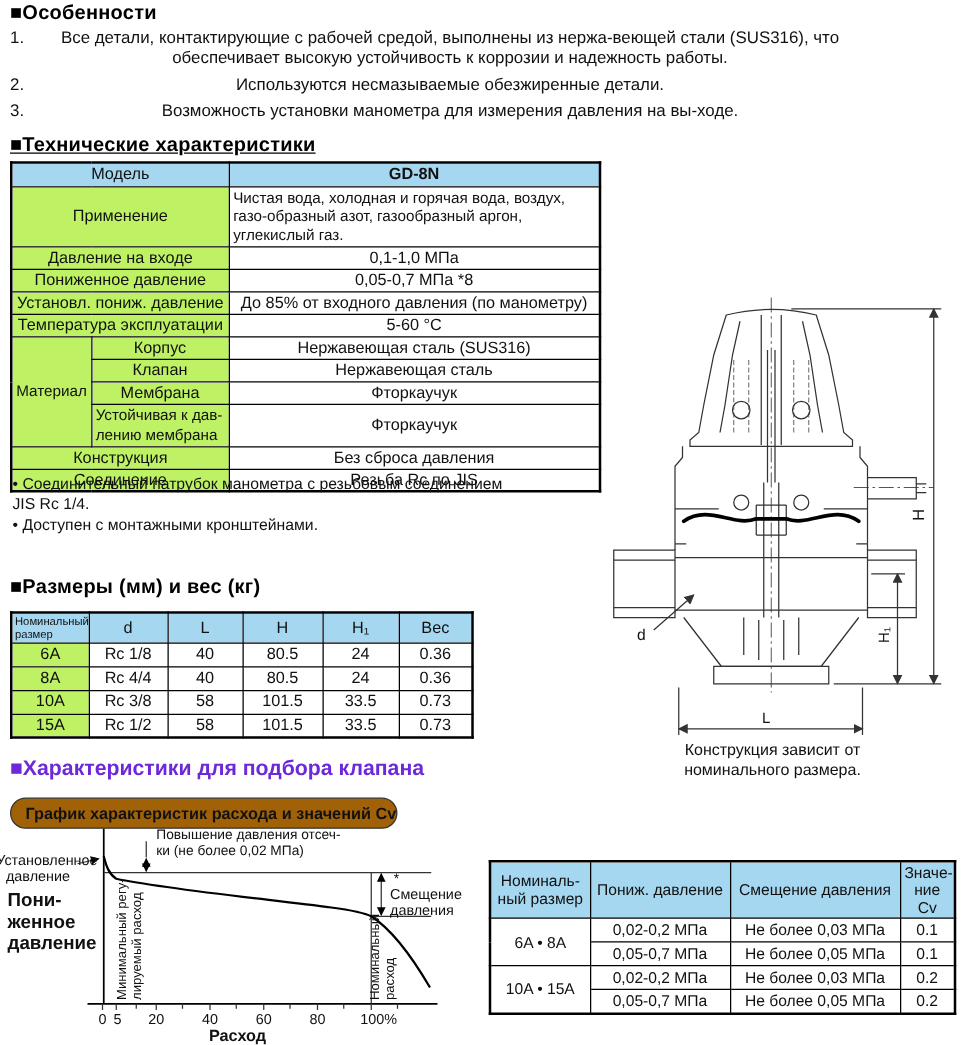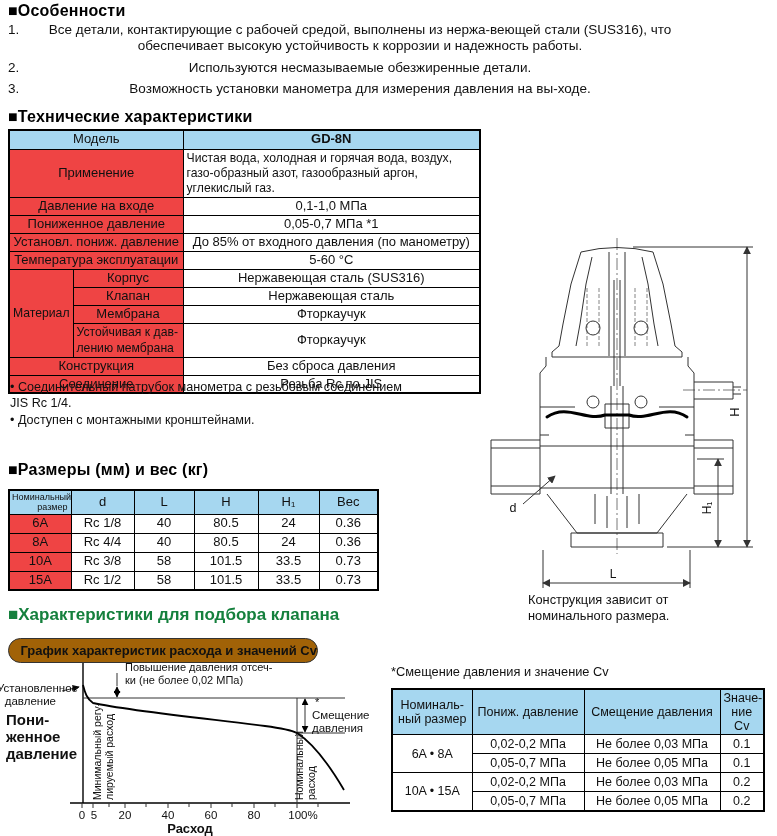--- a/index.html
+++ b/index.html
@@ -1,42 +1,42 @@
 <!DOCTYPE html>
 <html><head>
 <meta charset="utf-8">
 <style>
   html,body{margin:0;padding:0;background:#fff;}
   #page{position:relative;width:777px;height:836px;background:#fff;overflow:hidden;
         font-family:"Liberation Sans","DejaVu Sans",sans-serif;color:#111;}
   .abs{position:absolute;}
   .sec-h{font-size:16px;font-weight:bold;color:#000;letter-spacing:0.2px;}
-  .sec-h-lg{font-size:17px;font-weight:bold;color:#15803d;}
+  .sec-h-lg{font-size:17px;font-weight:bold;color:#6d28d9;}
   
   .feat-row{display:flex;font-size:13.5px;line-height:1.22;margin-bottom:5px;}
   .feat-num{flex:none;width:22px;}
   .feat-text{flex:1;text-align:center;}
   
   table{border-collapse:collapse;table-layout:fixed;border-radius:28px;}
   td,th{border:1px solid #000;font-weight:normal;font-size:13px;text-align:center;
         padding:1px 3px;line-height:1.12;overflow:hidden;}
   .tbl-outer{border:2px solid #000;}
   .hd{background:#a6d7f0;}
-  .lbl{background:#ef4444;}
+  .lbl{background:#bef264;}
   .bold{font-weight:bold;}
   .left{text-align:left;}
   .sm{font-size:12.2px;line-height:1.25;}
-  .tiny-h{font-size:9px;line-height:1.15;text-align:right;padding-left:2px;}
+  .tiny-h{font-size:9px;line-height:1.15;text-align:left;padding-left:2px;}
   .notes{font-size:12.6px;line-height:1.28;}
   .notes div{margin-bottom:1px;}
   
   .bubble{border:1.5px solid #333;border-radius:13px;background:#a16207;
           font-size:13px;font-weight:bold;text-align:right;line-height:23px;height:25px;
           box-sizing:border-box;}
-  .caption{font-size:12.8px;text-align:left;line-height:1.25;}
+  .caption{font-size:12.8px;text-align:center;line-height:1.25;}
   .cv-title{font-size:12.8px;}
   .cv-tbl td,.cv-tbl th{font-size:12.5px;}
   svg text{fill:#111;}
   svg .ln{stroke:#333;stroke-width:1;fill:none;}
   svg .thick{stroke:#000;stroke-width:3;fill:none;stroke-linecap:round;}
   svg .dash{stroke:#555;stroke-width:0.8;fill:none;stroke-dasharray:12 3 2 3;}
   svg .dash2{stroke:#666;stroke-width:0.8;fill:none;stroke-dasharray:4 2;}
   svg .axl{stroke:#000;stroke-width:1.4;fill:none;}
   svg .curve{stroke:#000;stroke-width:1.8;fill:none;}
 </style>
@@ -54,21 +54,21 @@
     <div class="feat-row">
       <span class="feat-num">2.</span>
       <span class="feat-text">Используются несмазываемые обезжиренные детали.</span>
     </div>
     <div class="feat-row">
       <span class="feat-num">3.</span>
       <span class="feat-text">Возможность установки манометра для измерения давления на вы-ходе.</span>
     </div>
   </div>
 
-  <div class="abs sec-h" style="left:8px;top:108px;">■Технические характеристики</div>
+  <div class="abs sec-h" style="left:8px;top:108px;text-decoration:underline;">■Технические характеристики</div>
   <table class="abs tbl-outer" style="left:8px;top:129px;width:471px;">
     <colgroup>
         <col style="width:64px">
         <col style="width:110px">
         <col style="width:297px">
       </colgroup>
     <tbody>
         <tr style="height:19px">
       <td colspan="2" class="hd">Модель</td>
       <td class="hd bold">GD-8N</td>
@@ -76,21 +76,21 @@
     <tr style="height:31px">
       <td colspan="2" class="lbl">Применение</td>
       <td class="left sm">Чистая вода, холодная и горячая вода, воздух, газо-образный азот, газообразный аргон, углекислый газ.</td>
     </tr>
     <tr style="height:18px">
       <td colspan="2" class="lbl">Давление на входе</td>
       <td>0,1-1,0 МПа</td>
     </tr>
     <tr style="height:18px">
       <td colspan="2" class="lbl">Пониженное давление</td>
-      <td>0,05-0,7 МПа *1</td>
+      <td>0,05-0,7 МПа *8</td>
     </tr>
     <tr style="height:18px">
       <td colspan="2" class="lbl">Установл. пониж. давление</td>
       <td>До 85% от входного давления (по манометру)</td>
     </tr>
     <tr style="height:18px">
       <td colspan="2" class="lbl">Температура эксплуатации</td>
       <td>5-60 °С</td>
     </tr>
     <tr style="height:18px">
@@ -283,21 +283,20 @@
       <text font-size="11.5" x="94" y="164" text-anchor="middle">5</text>
       <text font-size="11.5" x="125" y="164" text-anchor="middle">20</text>
       <text font-size="11.5" x="168" y="164" text-anchor="middle">40</text>
       <text font-size="11.5" x="211" y="164" text-anchor="middle">60</text>
       <text font-size="11.5" x="254" y="164" text-anchor="middle">80</text>
       <text font-size="11.5" x="303" y="164" text-anchor="middle">100%</text>
     </g>
     <text font-size="13" font-weight="bold" x="190" y="178" text-anchor="middle">Расход</text>
   </svg>
 
-  <div class="abs cv-title" style="left:391px;top:664px;">*Смещение давления и значение Cv</div>
   <table class="abs tbl-outer cv-tbl" style="left:391px;top:688px;width:372px;">
     <colgroup>
         <col style="width:80px">
         <col style="width:112px">
         <col style="width:136px">
         <col style="width:44px">
       </colgroup>
     <tbody>
         <tr style="height:27px">
       <th class="hd">Номиналь-ный размер</th>

